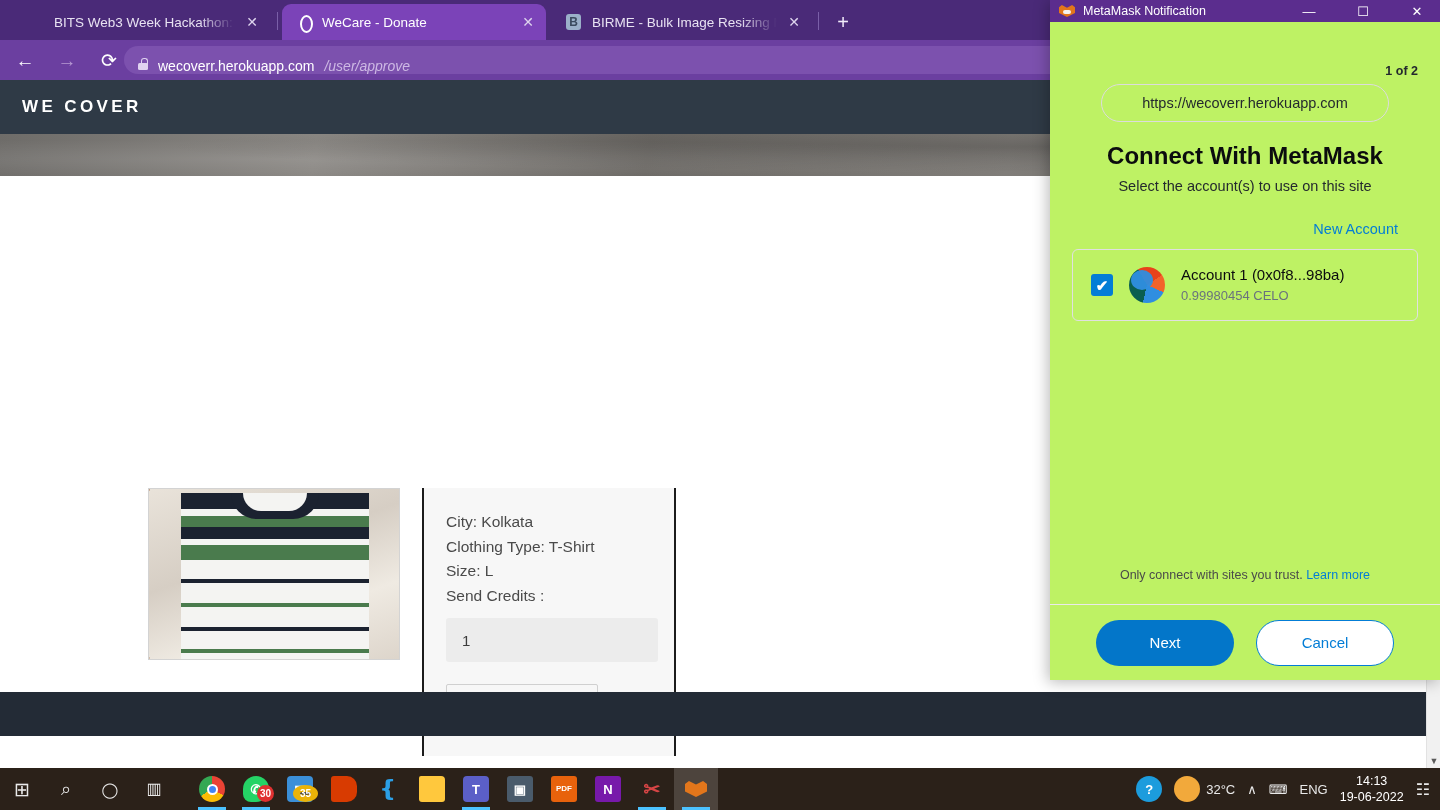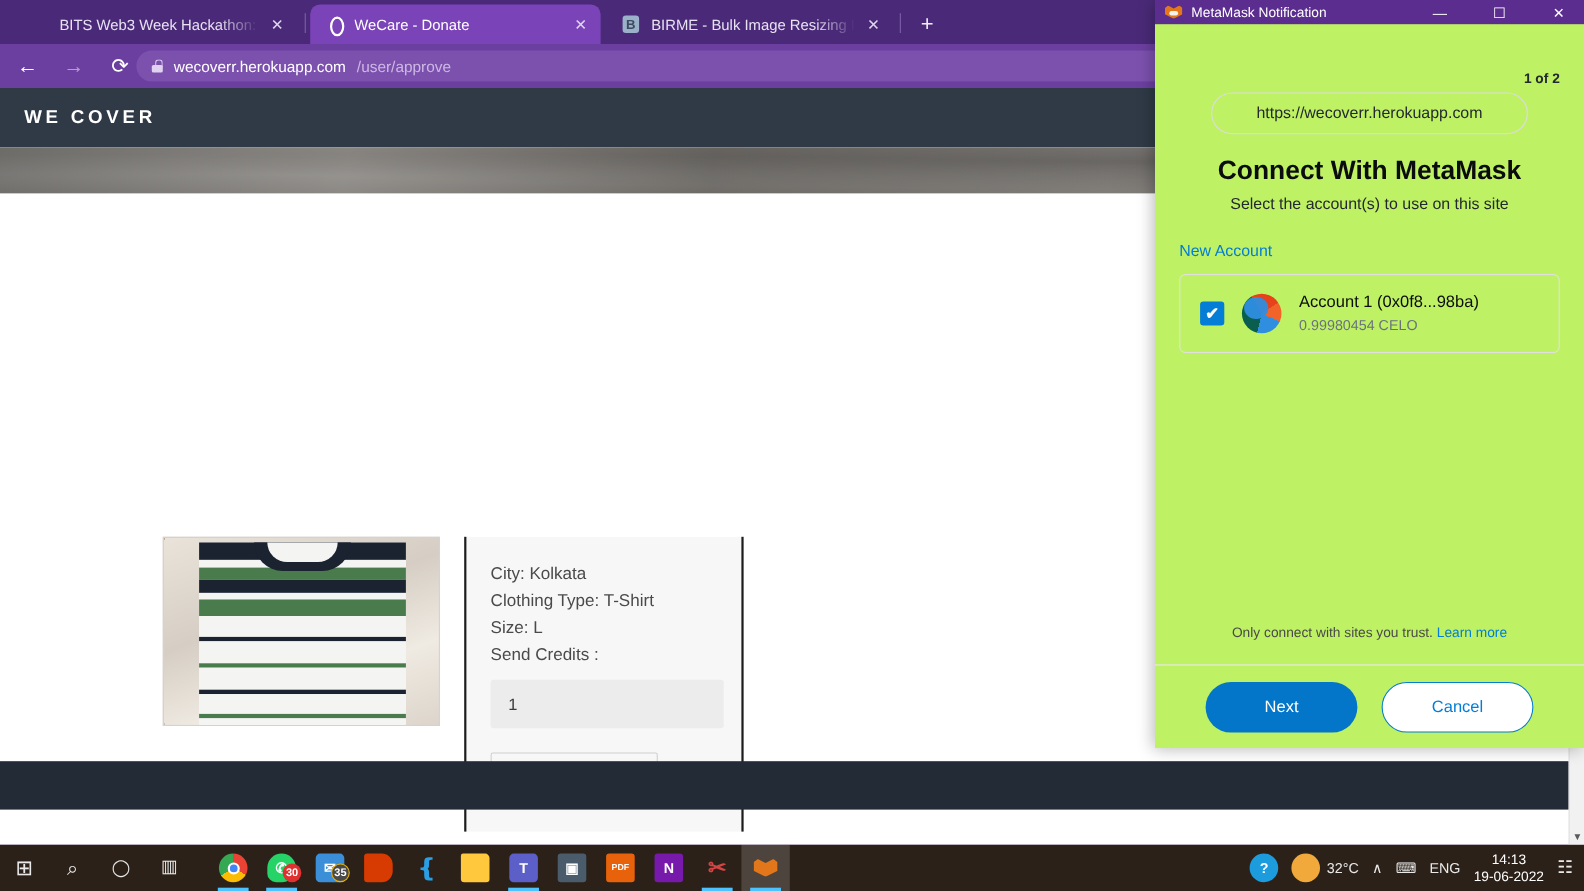--- a/index.html
+++ b/index.html
@@ -66,29 +66,29 @@
 
   
   .omnibar { position: relative; height: 40px; background: #6b3fa0; display: flex; align-items: center; }
   .nav-btn { width: 34px; height: 34px; margin-left: 8px;
     display: flex; align-items: center; justify-content: center;
     color: #ffffff; font-size: 19px; line-height: 1; }
   .nav-btn.disabled { color: #b89bd4; }
   .urlbox {
     position: absolute; left: 124px; top: 6px; height: 28px; width: 1290px;
     background: #7c51ae; border-radius: 14px;
-    display: flex; align-items: center; padding: 0 14px; gap: 10px;
+    display: flex; align-items: flex-start; padding: 12px 14px; gap: 10px;
     font-size: 14px; color: #ffffff;
   }
   .lock { width: 10px; height: 12px; position: relative; flex: 0 0 10px; }
   .lock::after { content:""; position:absolute; left:0; bottom:0; width:10px; height:7px;
     background:#e0d2f0; border-radius:1.5px; }
   .lock::before { content:""; position:absolute; left:2.5px; top:0; width:5px; height:6px;
     border:1.5px solid #e0d2f0; border-bottom:none; border-radius:3px 3px 0 0; }
-  .url-path { color: #cdb8e4; }
+  .url-path { color: #cdb8e4; font-style: italic; }
 
   
   .viewport { position: absolute; left: 0; top: 80px; width: 1440px; height: 688px; background: #ffffff; overflow: hidden; }
   .site-header { height: 54px; background: #2f3a46; display: flex; align-items: center; }
   .site-logo {
     margin-left: 22px; color: #ffffff; font-size: 17px;
     font-weight: bold; letter-spacing: 3.4px;
   }
   .hero-band { height: 42px; width: 100%; position: relative; overflow: hidden;
     background: linear-gradient(100deg,#6e6c69 0%,#8a8783 22%,#6d6a66 45%,#807d79 70%,#5f5d5a 100%); }
@@ -175,21 +175,21 @@
     color: #ffffff; font-size: 13px; line-height: 1; }
   .mm-body { flex: 1 1 auto; position: relative; padding: 0 22px; }
   .mm-count { position: absolute; right: 22px; top: 42px; font-size: 12.5px; font-weight: bold; color: #24292e; }
   .mm-origin {
     margin: 62px auto 0; width: 288px; height: 38px; border: 1px solid #dcdcdc;
     border-radius: 19px; display: flex; align-items: center; justify-content: center;
     font-size: 14.5px; color: #24292e;
   }
   .mm-h1 { margin-top: 20px; text-align: center; font-size: 24px; font-weight: bold; color: #0b0c0e; }
   .mm-sub { margin-top: 8px; text-align: center; font-size: 14.5px; color: #24292e; }
-  .mm-newacct { margin-top: 27px; padding-right: 20px; font-size: 14.5px; color: #037dd6; }
+  .mm-newacct { margin-top: 27px; text-align: right; padding-right: 20px; font-size: 14.5px; color: #037dd6; }
   .mm-acct-card {
     margin-top: 12px; height: 72px; border: 1px solid #e0e0e0; border-radius: 6px;
     display: flex; align-items: center; padding: 0 18px; gap: 16px;
   }
   .mm-check { width: 22px; height: 22px; border-radius: 3px; background: #037dd6;
     display: flex; align-items: center; justify-content: center; flex: 0 0 22px; }
   .mm-check span { color: #ffffff; font-size: 15px; line-height: 1; font-weight: bold; }
   .identicon { width: 36px; height: 36px; border-radius: 50%; flex: 0 0 36px; position: relative;
     overflow: hidden; background: conic-gradient(from -30deg,
       #e8421a 0 24%, #f2632a 24% 40%, #2f8ee0 40% 62%, #0a5e4f 62% 100%); }
@@ -212,21 +212,21 @@
     background: #2b2119; display: flex; align-items: center; }
   .tb-item { width: 44px; height: 42px; display: flex; align-items: center; justify-content: center;
     position: relative; }
   .tb-item.active-app { background: rgba(255,255,255,.16); }
   .tb-underline { position: absolute; bottom: 0; left: 8px; width: 28px; height: 3px; background: #4cc2ff; }
   .tb-glyph { font-size: 17px; color: #e9e9e9; line-height: 1; }
   .badge { position: absolute; right: 4px; bottom: 8px; min-width: 17px; height: 17px;
     border-radius: 50%; font-size: 10px; color: #fff; display: flex;
     align-items: center; justify-content: center; font-weight: bold; }
   .badge.red { background: #e03131; }
-  .badge.gray { background: #4a4a4a; border: 1px solid #eab308; }
+  .badge.gray { background: #4a4a4a; border: 7px solid #eab308; }
   .tray { margin-left: auto; display: flex; align-items: center; gap: 12px; padding-right: 10px; }
   .tray-item { display: flex; align-items: center; gap: 6px; color: #e9e9e9; font-size: 13px; }
   .clock { text-align: center; line-height: 16px; font-size: 12.5px; color: #ffffff; }
 
   .ic { width: 26px; height: 26px; border-radius: 4px; display:flex; align-items:center;
     justify-content:center; font-size: 13px; font-weight: bold; color:#fff; line-height:1; }
 </style>
 </head>
 <body>
 

